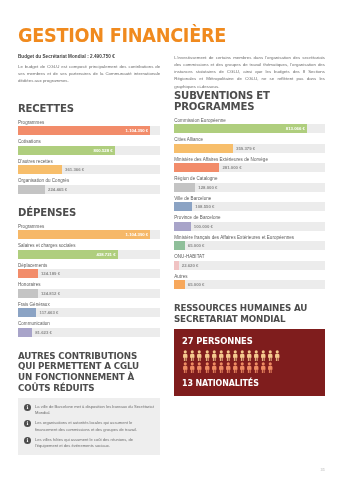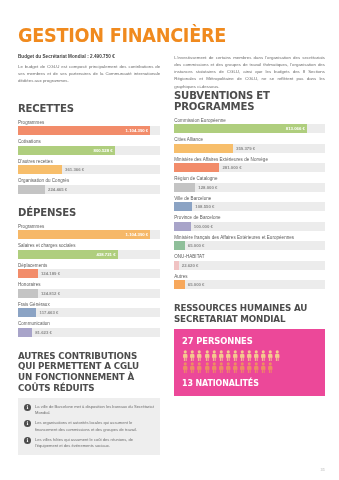--- a/index.html
+++ b/index.html
@@ -281,21 +281,21 @@
         <div class="bar-row">
           <div class="bar-label">Autres</div>
           <div class="bar-track">
             <div class="bar-fill" style="width: 7%; background: rgb(247, 168, 92);"></div>
             <span class="bar-value outside" style="margin-left: calc(7% + 3px);">65.000 €</span>
           </div>
         </div>
       </div>
 
       <h3 class="hr-title">RESSOURCES HUMAINES AU SECRETARIAT MONDIAL</h3>
-      <div class="hr-box" style="background: #ec4899;">
+      <div class="hr-box" style="background: #7f1d1d;">
         <div class="hr-count">27 PERSONNES</div>
         <div class="people-row" id="people-row-1">
             <svg width="6.5" height="11" viewBox="0 0 10 17">
               <circle cx="5" cy="2.6" r="2.4" fill="#F5C98E"></circle>
               <path d="M5 5.6c-2.1 0-3.4 1.1-3.4 2.9v3.3h1.3v5.1h1.5v-5.1h1.2v5.1h1.5v-5.1h1.3V8.5c0-1.8-1.3-2.9-3.4-2.9z" fill="#F5C98E"></path>
             </svg>
             <svg width="6.5" height="11" viewBox="0 0 10 17">
               <circle cx="5" cy="2.6" r="2.4" fill="#F5C98E"></circle>
               <path d="M5 5.6c-2.1 0-3.4 1.1-3.4 2.9v3.3h1.3v5.1h1.5v-5.1h1.2v5.1h1.5v-5.1h1.3V8.5c0-1.8-1.3-2.9-3.4-2.9z" fill="#F5C98E"></path>
             </svg>

